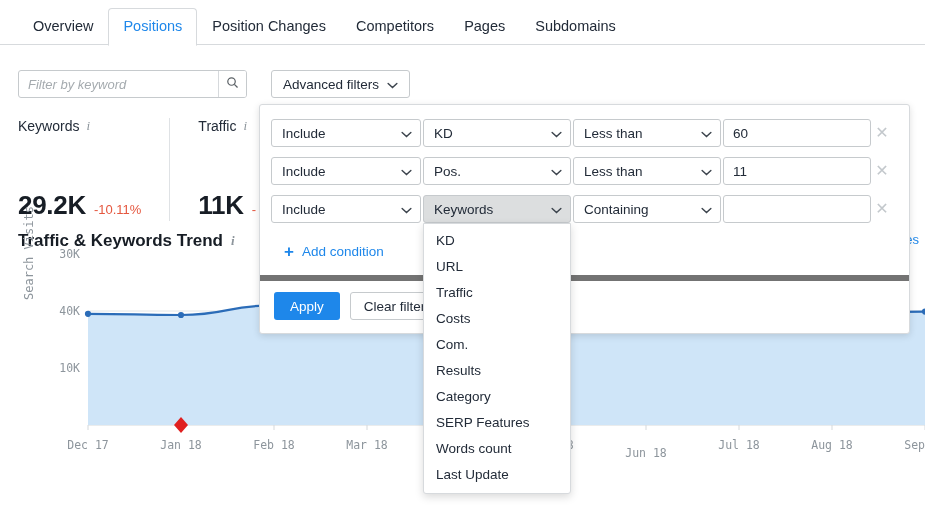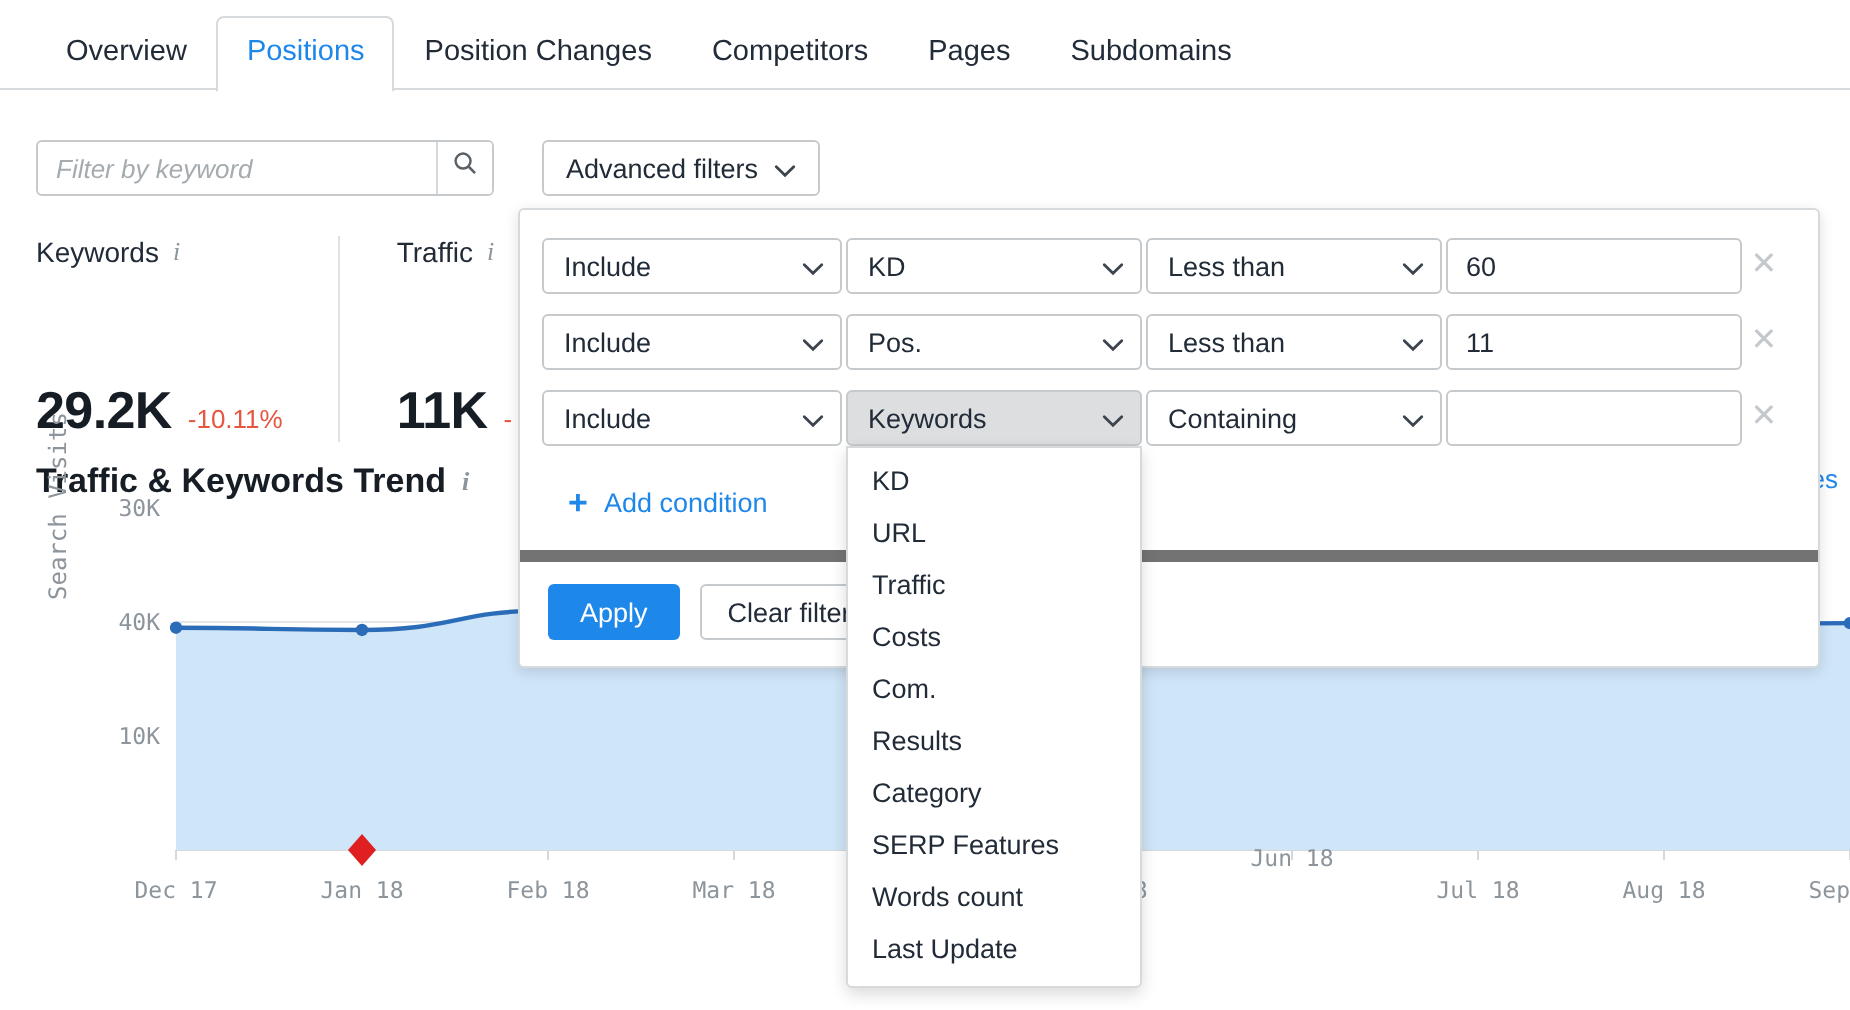--- a/index.html
+++ b/index.html
@@ -271,21 +271,21 @@
       <div class="ytick" style="left: 36px; top: 304px;">40K</div>
       <div class="ytick" style="left: 36px; top: 247px;">30K</div>
     </div>
   <div id="xticks">
       <div class="xtick" style="left: 48px; top: 438px;">Dec 17</div>
       <div class="xtick" style="left: 141px; top: 438px;">Jan 18</div>
       <div class="xtick" style="left: 234px; top: 438px;">Feb 18</div>
       <div class="xtick" style="left: 327px; top: 438px;">Mar 18</div>
       <div class="xtick" style="left: 420px; top: 438px;">Apr 18</div>
       <div class="xtick" style="left: 513px; top: 438px;">May 18</div>
-      <div class="xtick" style="left: 606px; top: 422px;">Jun 18</div>
+      <div class="xtick" style="left: 606px; top: 446px;">Jun 18</div>
       <div class="xtick" style="left: 699px; top: 438px;">Jul 18</div>
       <div class="xtick" style="left: 792px; top: 438px;">Aug 18</div>
       <div class="xtick" style="left: 885px; top: 438px;">Sep 18</div>
     </div>
 
   <div class="panel">
     <div class="cond-list" id="cond-list">
 
       <div class="cond">
         <div class="sel w-include">

